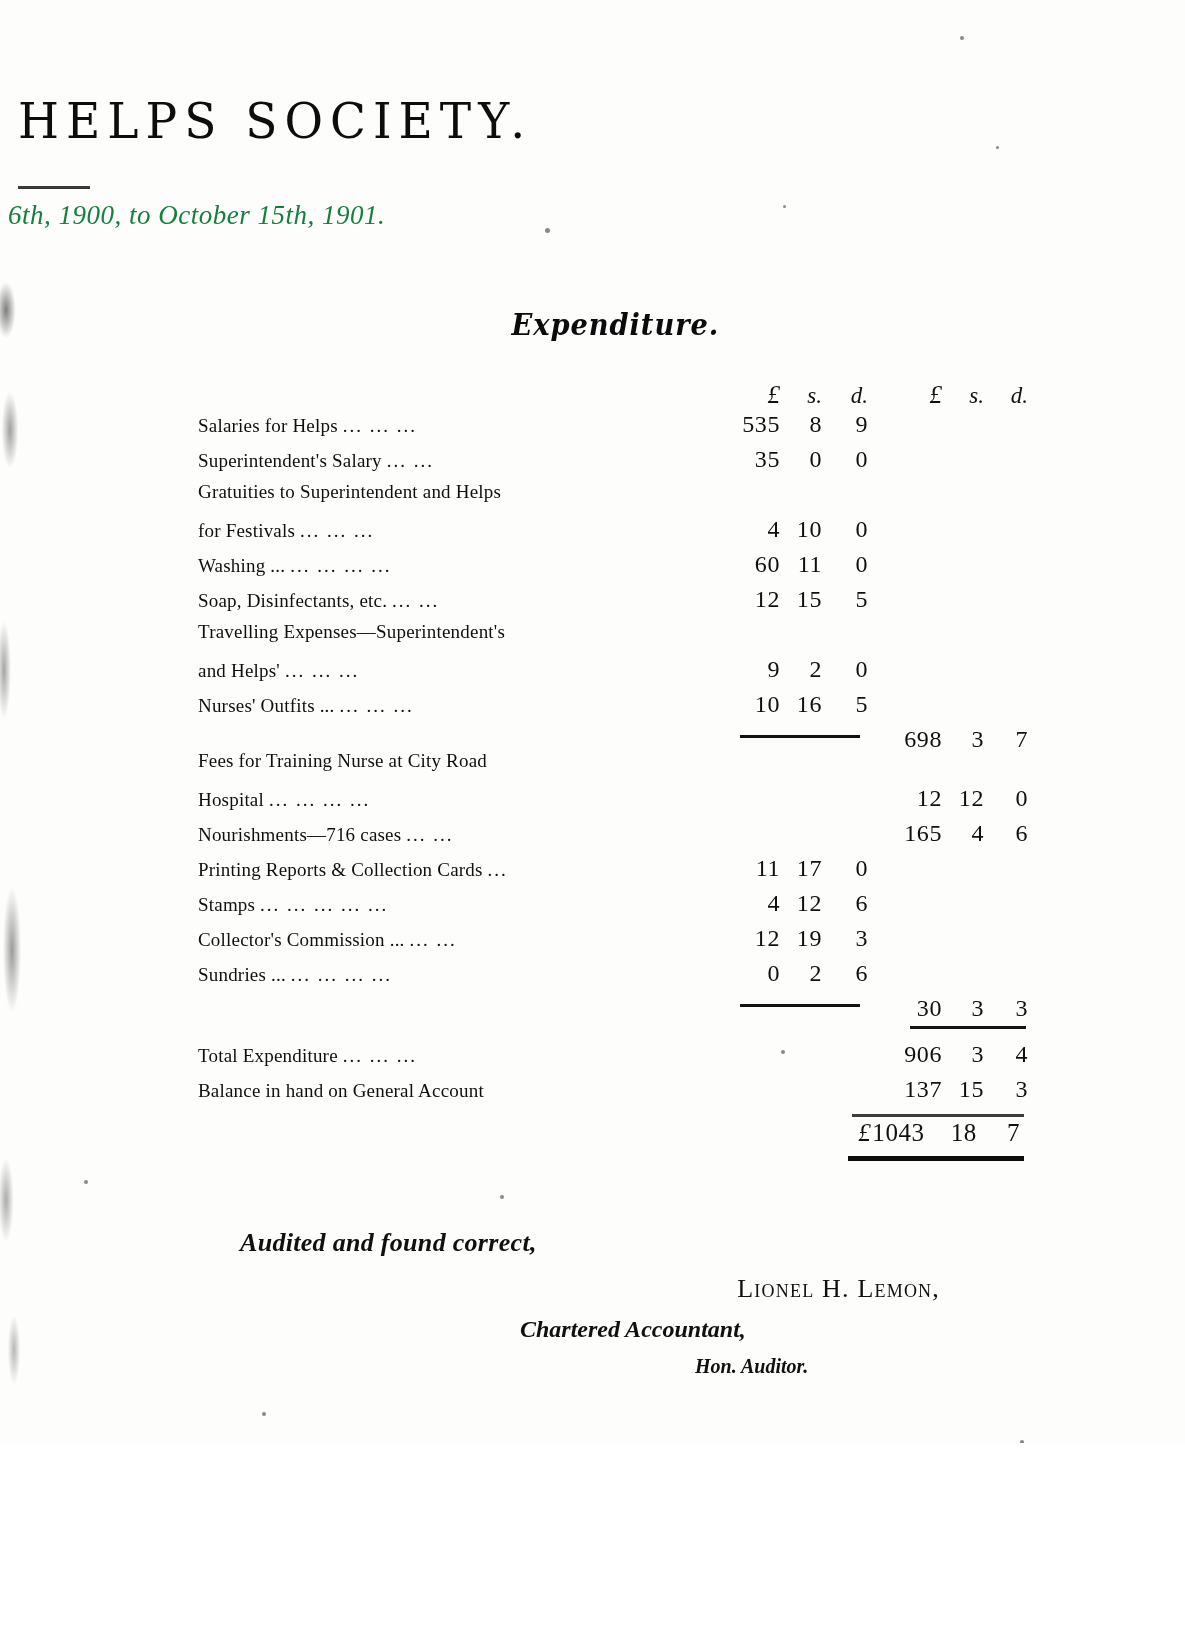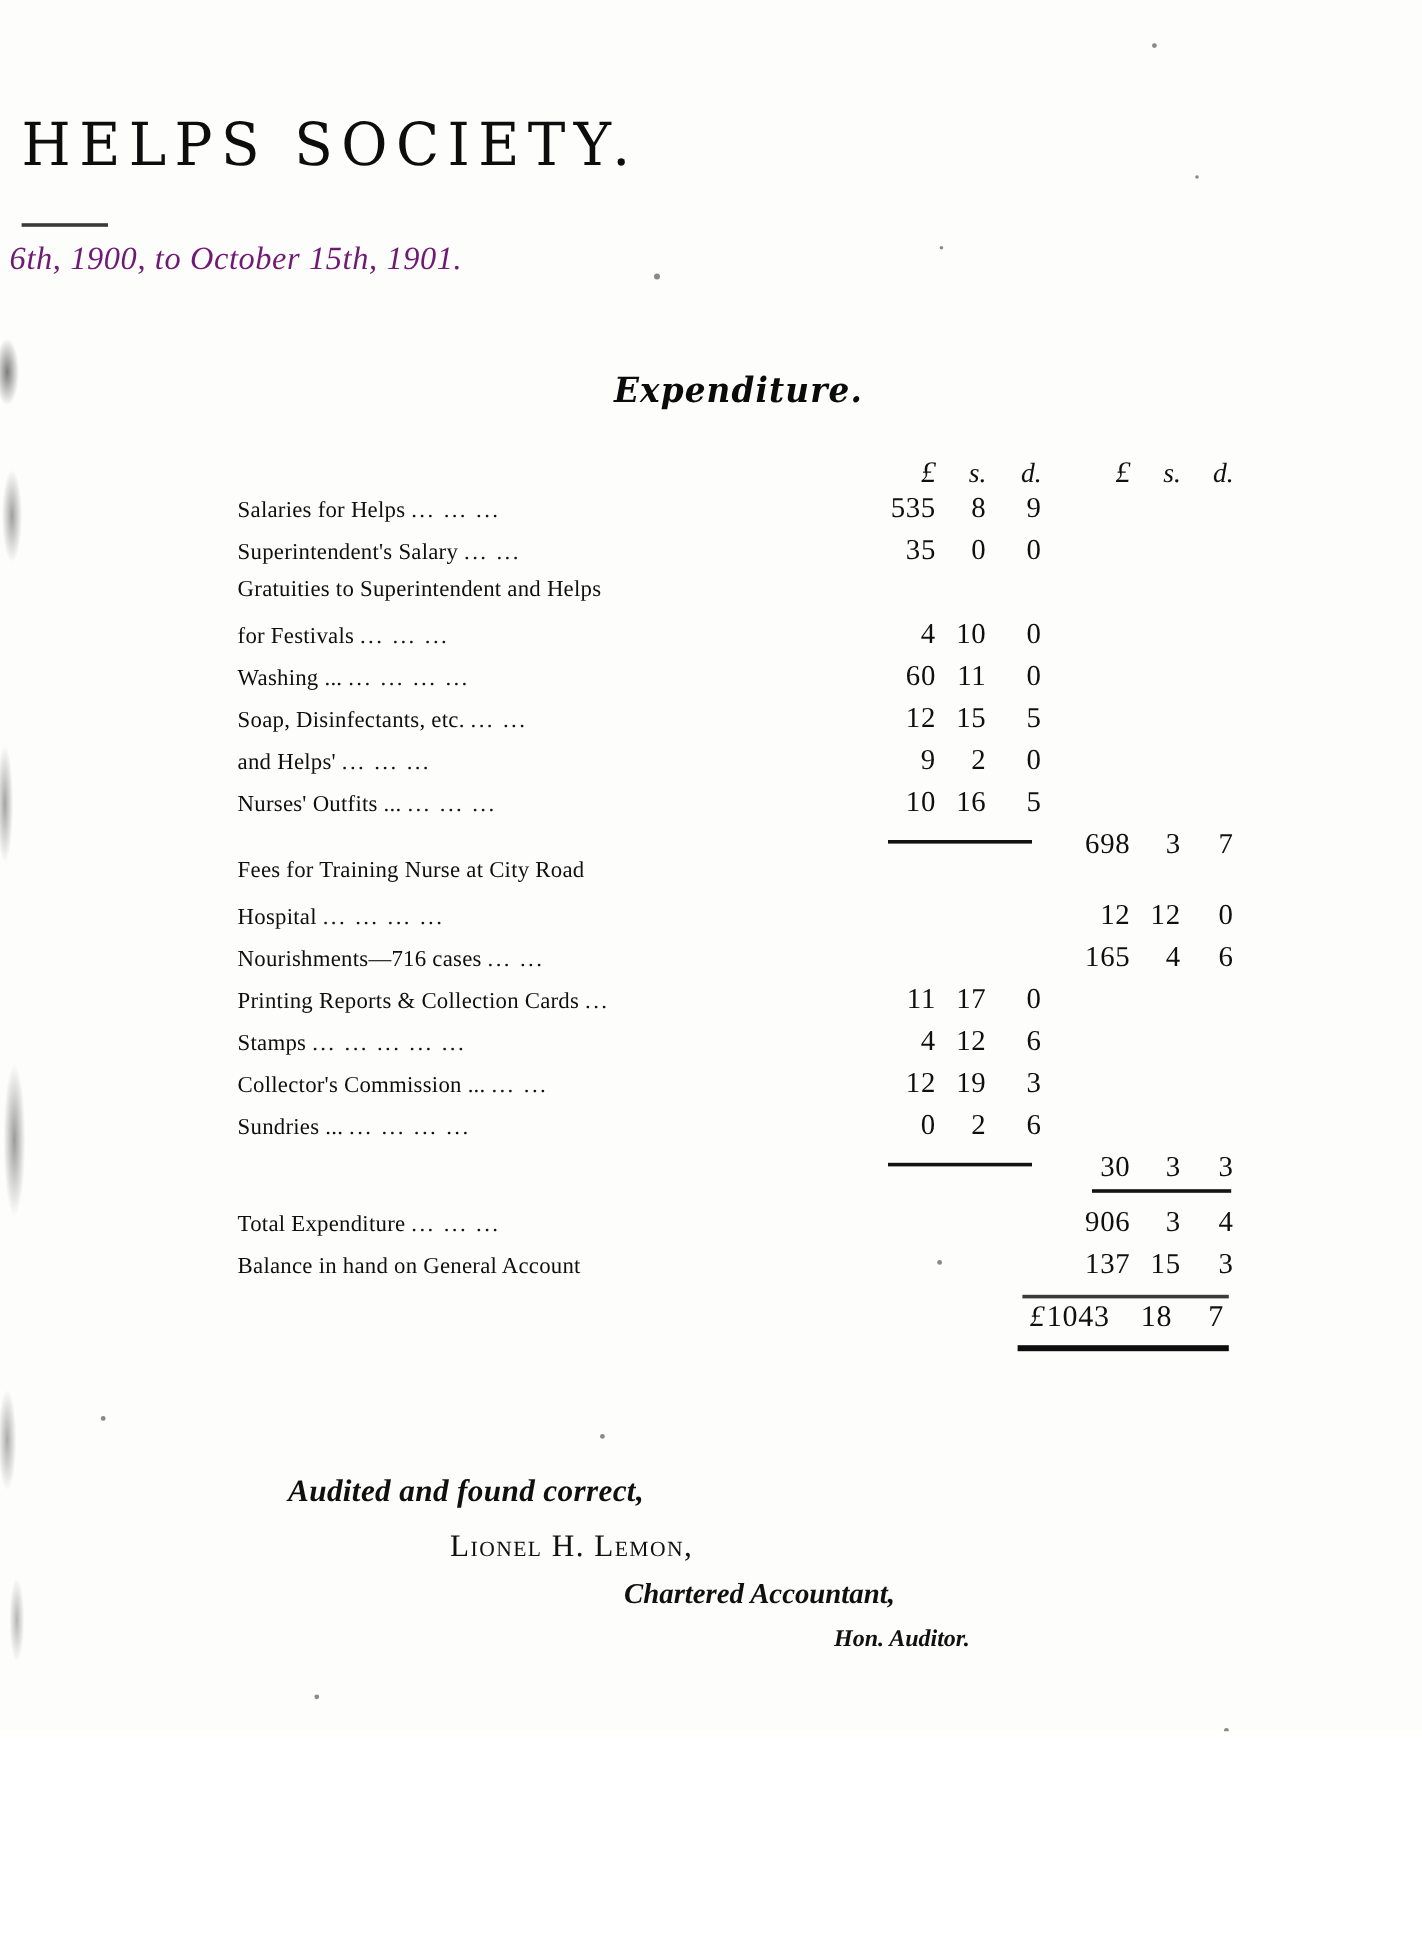--- a/index.html
+++ b/index.html
@@ -69,21 +69,21 @@
     opacity: .85;
   }
   .date-line {
     position: absolute;
     left: 8px;
     top: 200px;
     font-family: "Liberation Serif", "DejaVu Serif", serif;
     font-style: italic;
     font-size: 27px;
     letter-spacing: .5px;
-    color: #701a75;
+    color: #15803d;
     white-space: nowrap;
   }
 
   
   .section-heading {
     position: absolute;
     left: 0;
     top: 308px;
     width: 1185px;
     text-align: center;
@@ -230,20 +230,21 @@
     font-size: 26px;
     letter-spacing: .3px;
   }
   .audit .line2 {
     margin-top: 16px;
     padding-left: 135px;
     font-size: 26px;
     letter-spacing: 1.2px;
     font-variant: small-caps;
     font-weight: 400;
+    text-align: right;
   }
   .audit .line3 {
     margin-top: 12px;
     padding-left: 280px;
     font-style: italic;
     font-weight: 700;
     font-size: 24px;
   }
   .audit .line4 {
     margin-top: 12px;
@@ -374,20 +375,31 @@
           </td>
           <td class="num">12</td>
           <td class="num">15</td>
           <td class="num">5</td>
           <td></td>
             <td></td>
             <td></td>
         </tr>
 
         <tr class="row">
+          <td class="desc">
+            <span>Travelling Expenses—Superintendent's</span>
+          </td>
+          <td></td>
+            <td></td>
+            <td></td>
+            <td></td>
+            <td></td>
+            <td></td>
+        </tr>
+        <tr class="row">
           <td class="desc indent">
             <span>and Helps'</span>
             <span class="lead">...        ...        ...</span>
           </td>
           <td class="num">9</td>
           <td class="num">2</td>
           <td class="num">0</td>
           <td></td>
             <td></td>
             <td></td>

